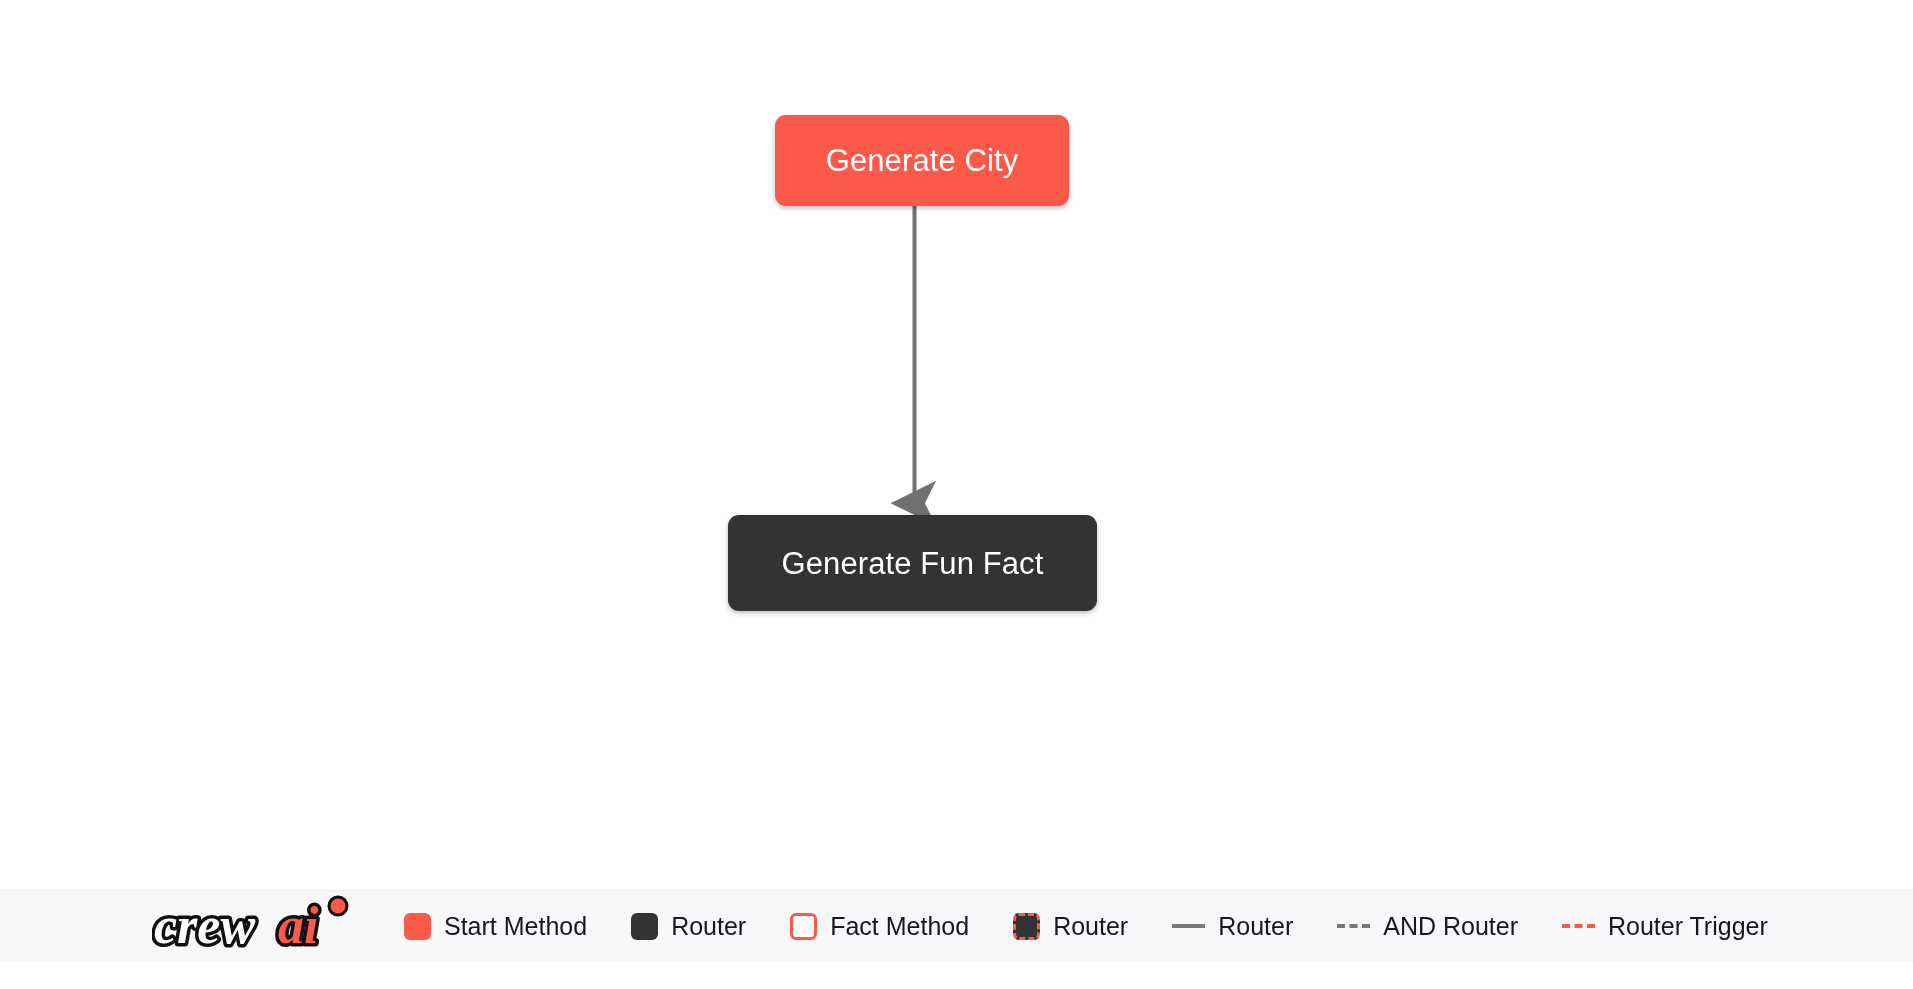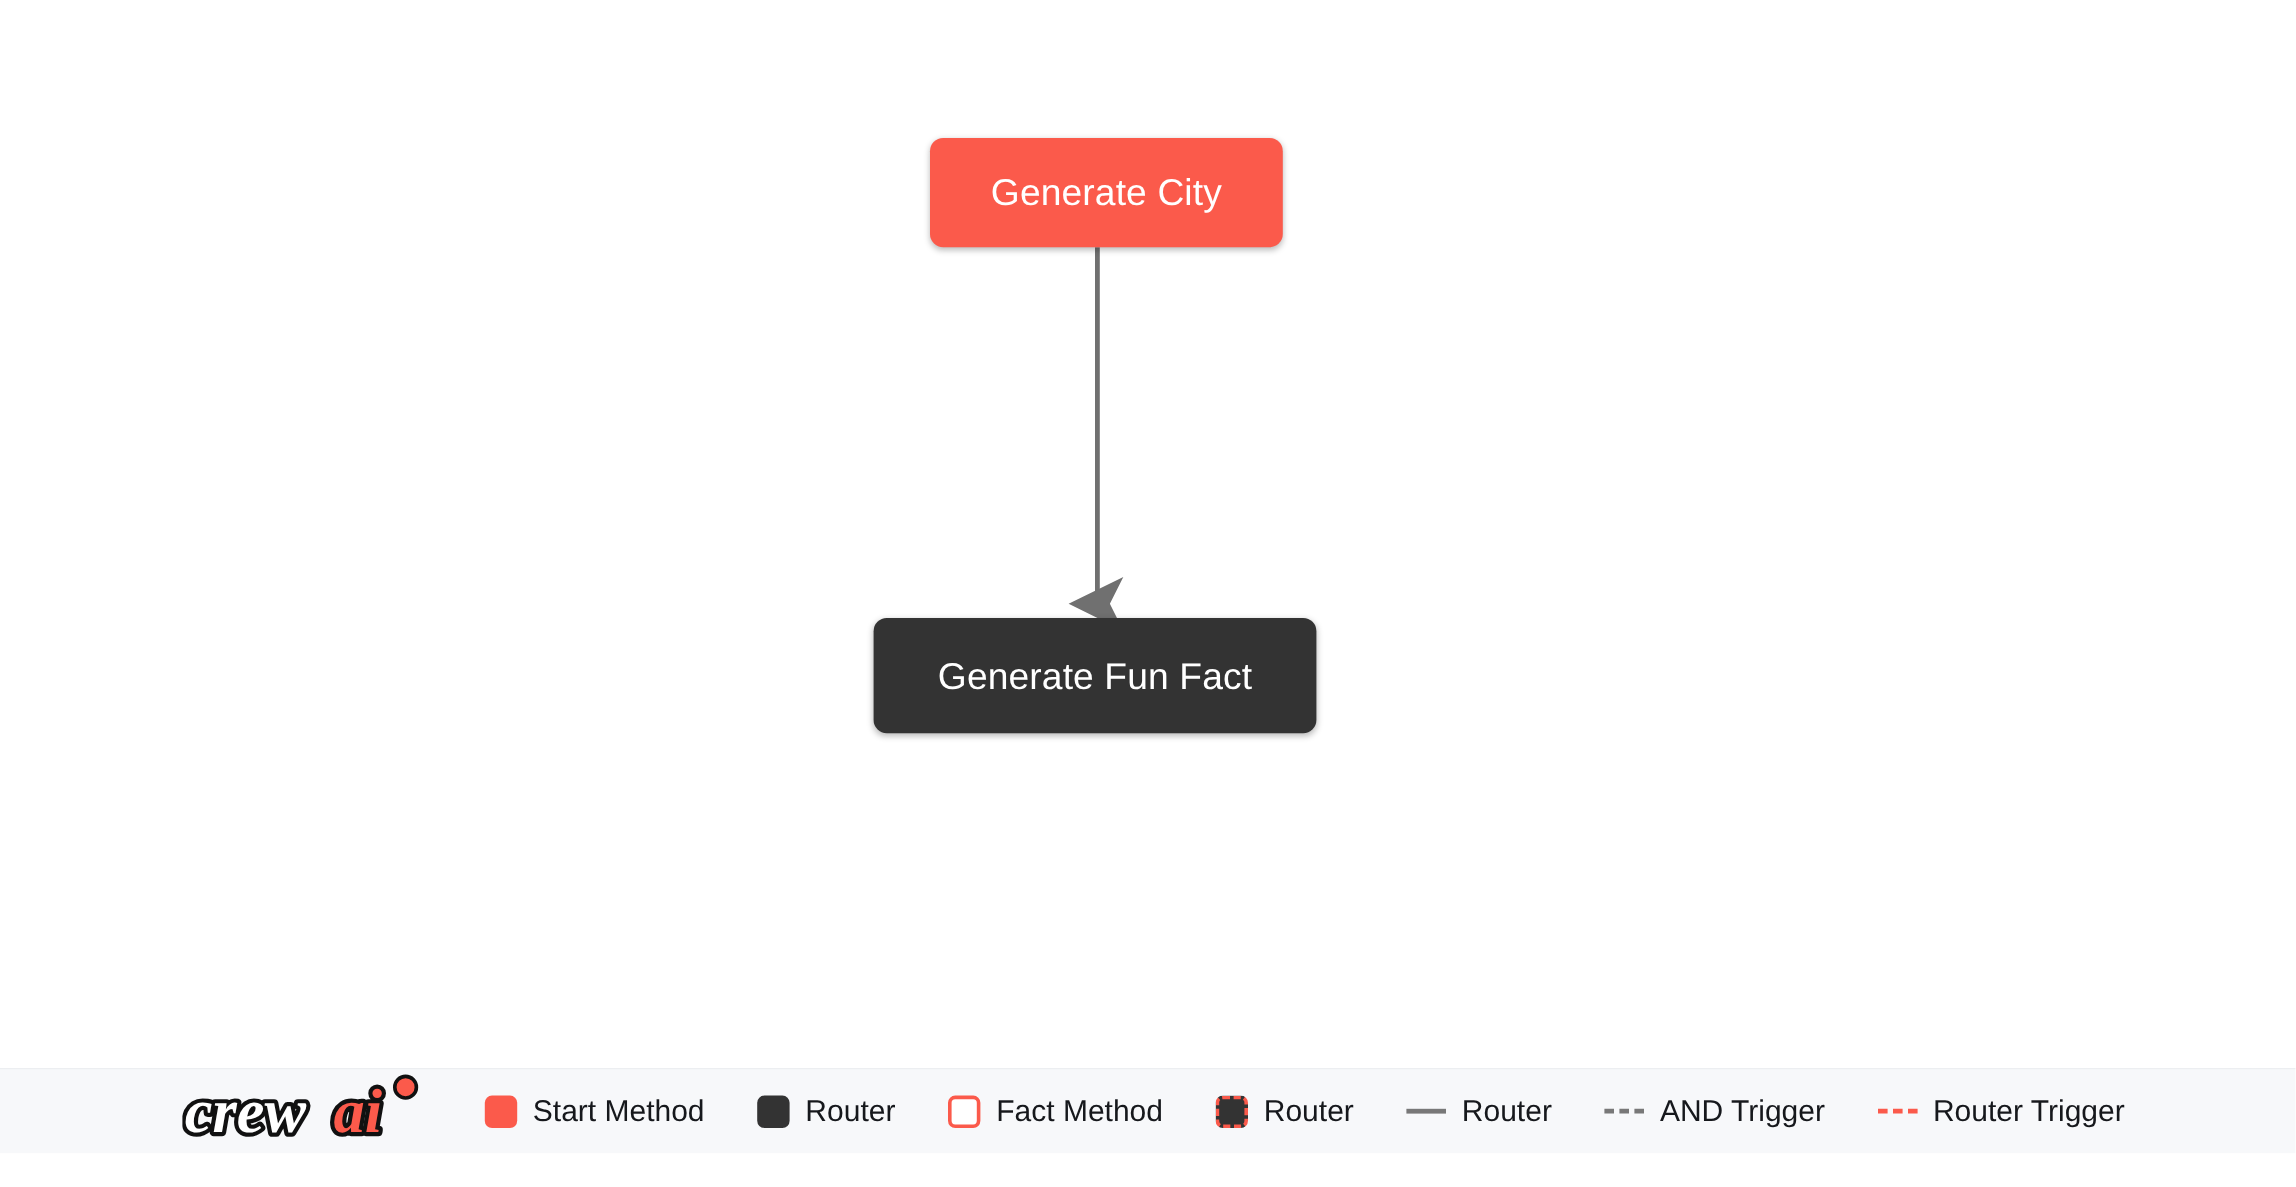--- a/index.html
+++ b/index.html
@@ -199,21 +199,21 @@
         <span class="legend-label">Router</span>
       </div>
 
       <div class="legend-item">
         <span class="legend-line ln-trigger"></span>
         <span class="legend-label">Router</span>
       </div>
 
       <div class="legend-item">
         <span class="legend-line ln-and-trigger"></span>
-        <span class="legend-label">AND Trigger</span>
+        <span class="legend-label">AND Router</span>
       </div>
 
       <div class="legend-item">
         <span class="legend-line ln-router-trig"></span>
         <span class="legend-label">Router Trigger</span>
       </div>
 
     </div>
   </div>
 

